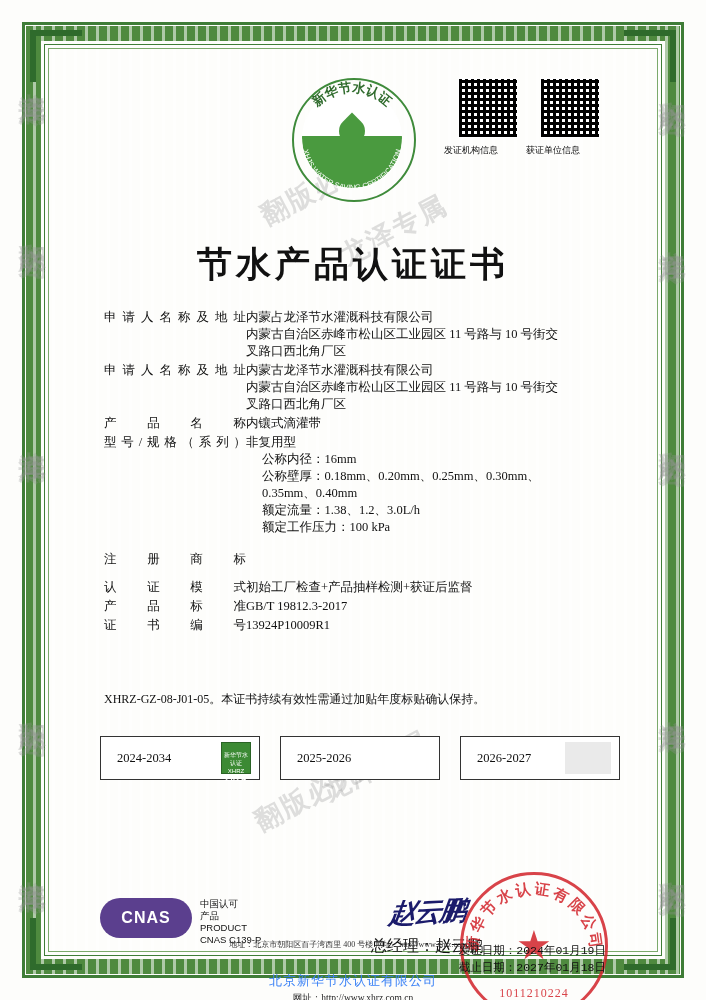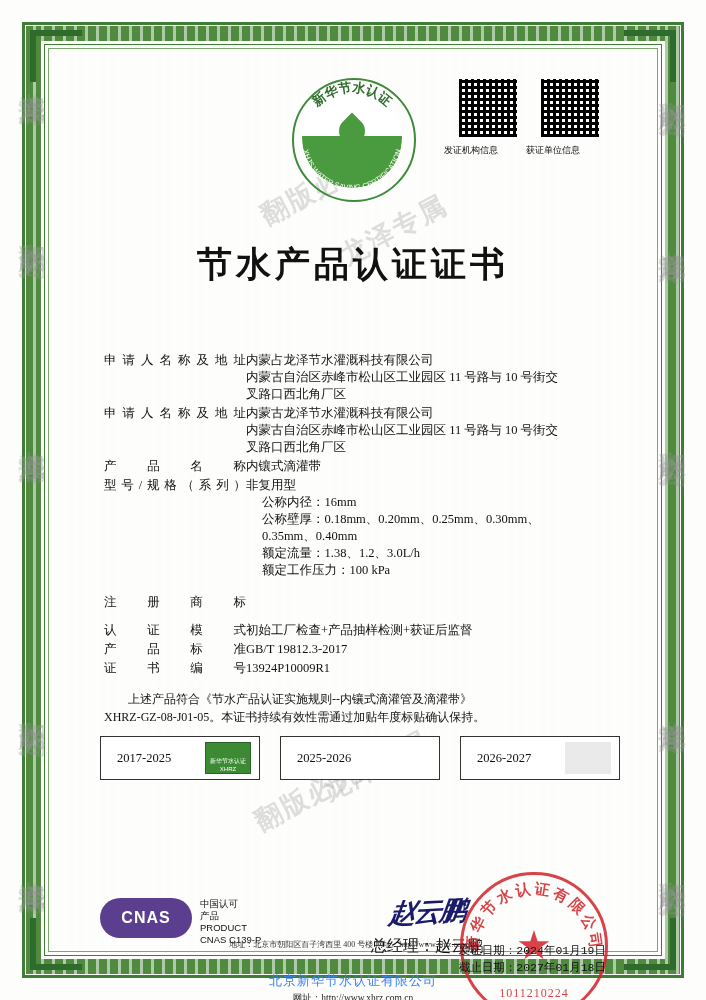--- a/index.html
+++ b/index.html
@@ -128,21 +128,20 @@
     font-weight:bold;
     letter-spacing:4px;
     color:#111;
     font-family:Liberation Serif, serif;
   }
   table.fields{
     position:absolute;left:48px;top:252px;width:510px;
     border-collapse:collapse;
     font-size:12.5px;
     color:#111;
-    margin-top:43px;
   }
   table.fields td{
     vertical-align:top;
     padding:1px 0 1px 0;
     line-height:17px;
   }
   td.lbl{
     width:142px;
     text-align:justify;
     text-align-last:justify;
@@ -172,28 +171,28 @@
     display:flex;align-items:center;
     position:relative;
     background:#fff;
   }
   .year-text{
     font-size:12.5px;color:#111;padding-left:16px;
     font-family:"Liberation Serif", serif;
   }
   .stamp-sq{
     position:absolute;right:8px;top:5px;
-    width:46px;height:32px;
+    width:30px;height:32px;
     background:#3c8a34;
     border:1px solid #2a6325;
     color:#fff;
     font-size:6px;
     line-height:8px;
     text-align:center;
-    padding-top:14px;
+    padding-top:8px;
     box-sizing:border-box;
     font-family:"Liberation Sans", sans-serif;
   }
   .stamp-sq .y{font-size:8px;font-weight:bold;letter-spacing:1px;}
   .stamp-ghost{
     position:absolute;right:8px;top:5px;
     width:46px;height:32px;
     background:rgba(170,170,170,.25);
   }
   
@@ -371,27 +370,26 @@
         <td class="val">GB/T 19812.3-2017</td>
       </tr>
       <tr>
         <td class="lbl">证书编号</td>
         <td class="val">13924P10009R1</td>
       </tr>
     </tbody>
       </table>
 
     <div class="note">
-      <span class="ind">上述产品符合《节水产品认证实施规则--内镶式滴灌管及滴灌带》</span>
       <span>XHRZ-GZ-08-J01-05。本证书持续有效性需通过加贴年度标贴确认保持。</span>
     </div>
 
     <div class="year-row">
       <div class="year-box">
-        <span class="year-text">2017-2025</span>
+        <span class="year-text">2024-2034</span>
         <span class="stamp-sq">
           <span>新华节水认证</span><br>
           <span>XHRZ</span><br>
           <span class="y">2024</span>
         </span>
       </div>
       <div class="year-box">
         <span class="year-text">2025-2026</span>
       </div>
       <div class="year-box">

